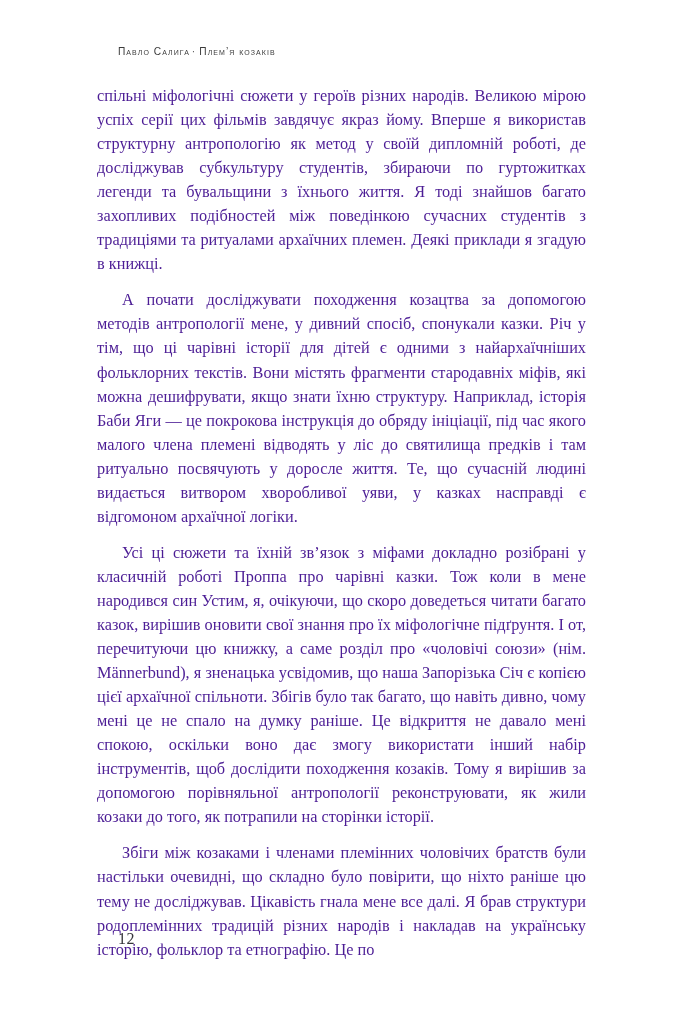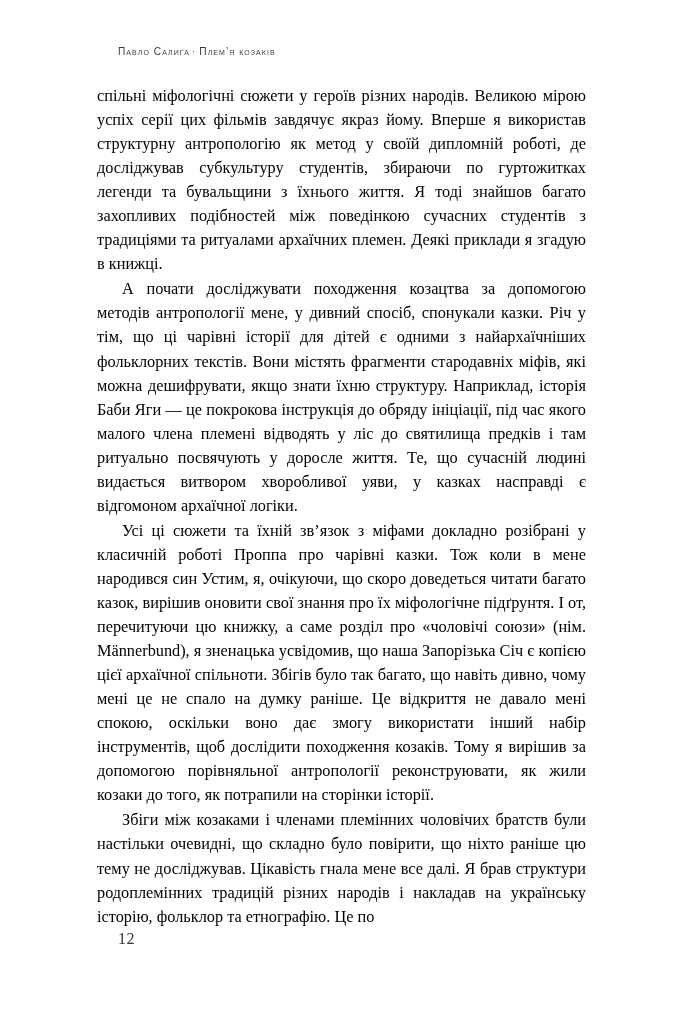--- a/index.html
+++ b/index.html
@@ -54,28 +54,28 @@
   }
 
   .para {
     margin: 0;
     font-size: 16.3px;
     line-height: 24.05px;
     text-align: justify;
     text-justify: inter-word;
     hyphens: manual;
     -webkit-hyphens: manual;
-    color: #000000;
+    color: #4c1d95;
     text-indent: 0;
   }
   .para.indent {
     text-indent: 25px;
   }
   .para + .para {
-    margin-top: 1px;
+    margin-top: 12px;
   }
 
   .it {
   }
 
   
   .folio {
     position: absolute;
     left: 118px;
     top: 931px;

